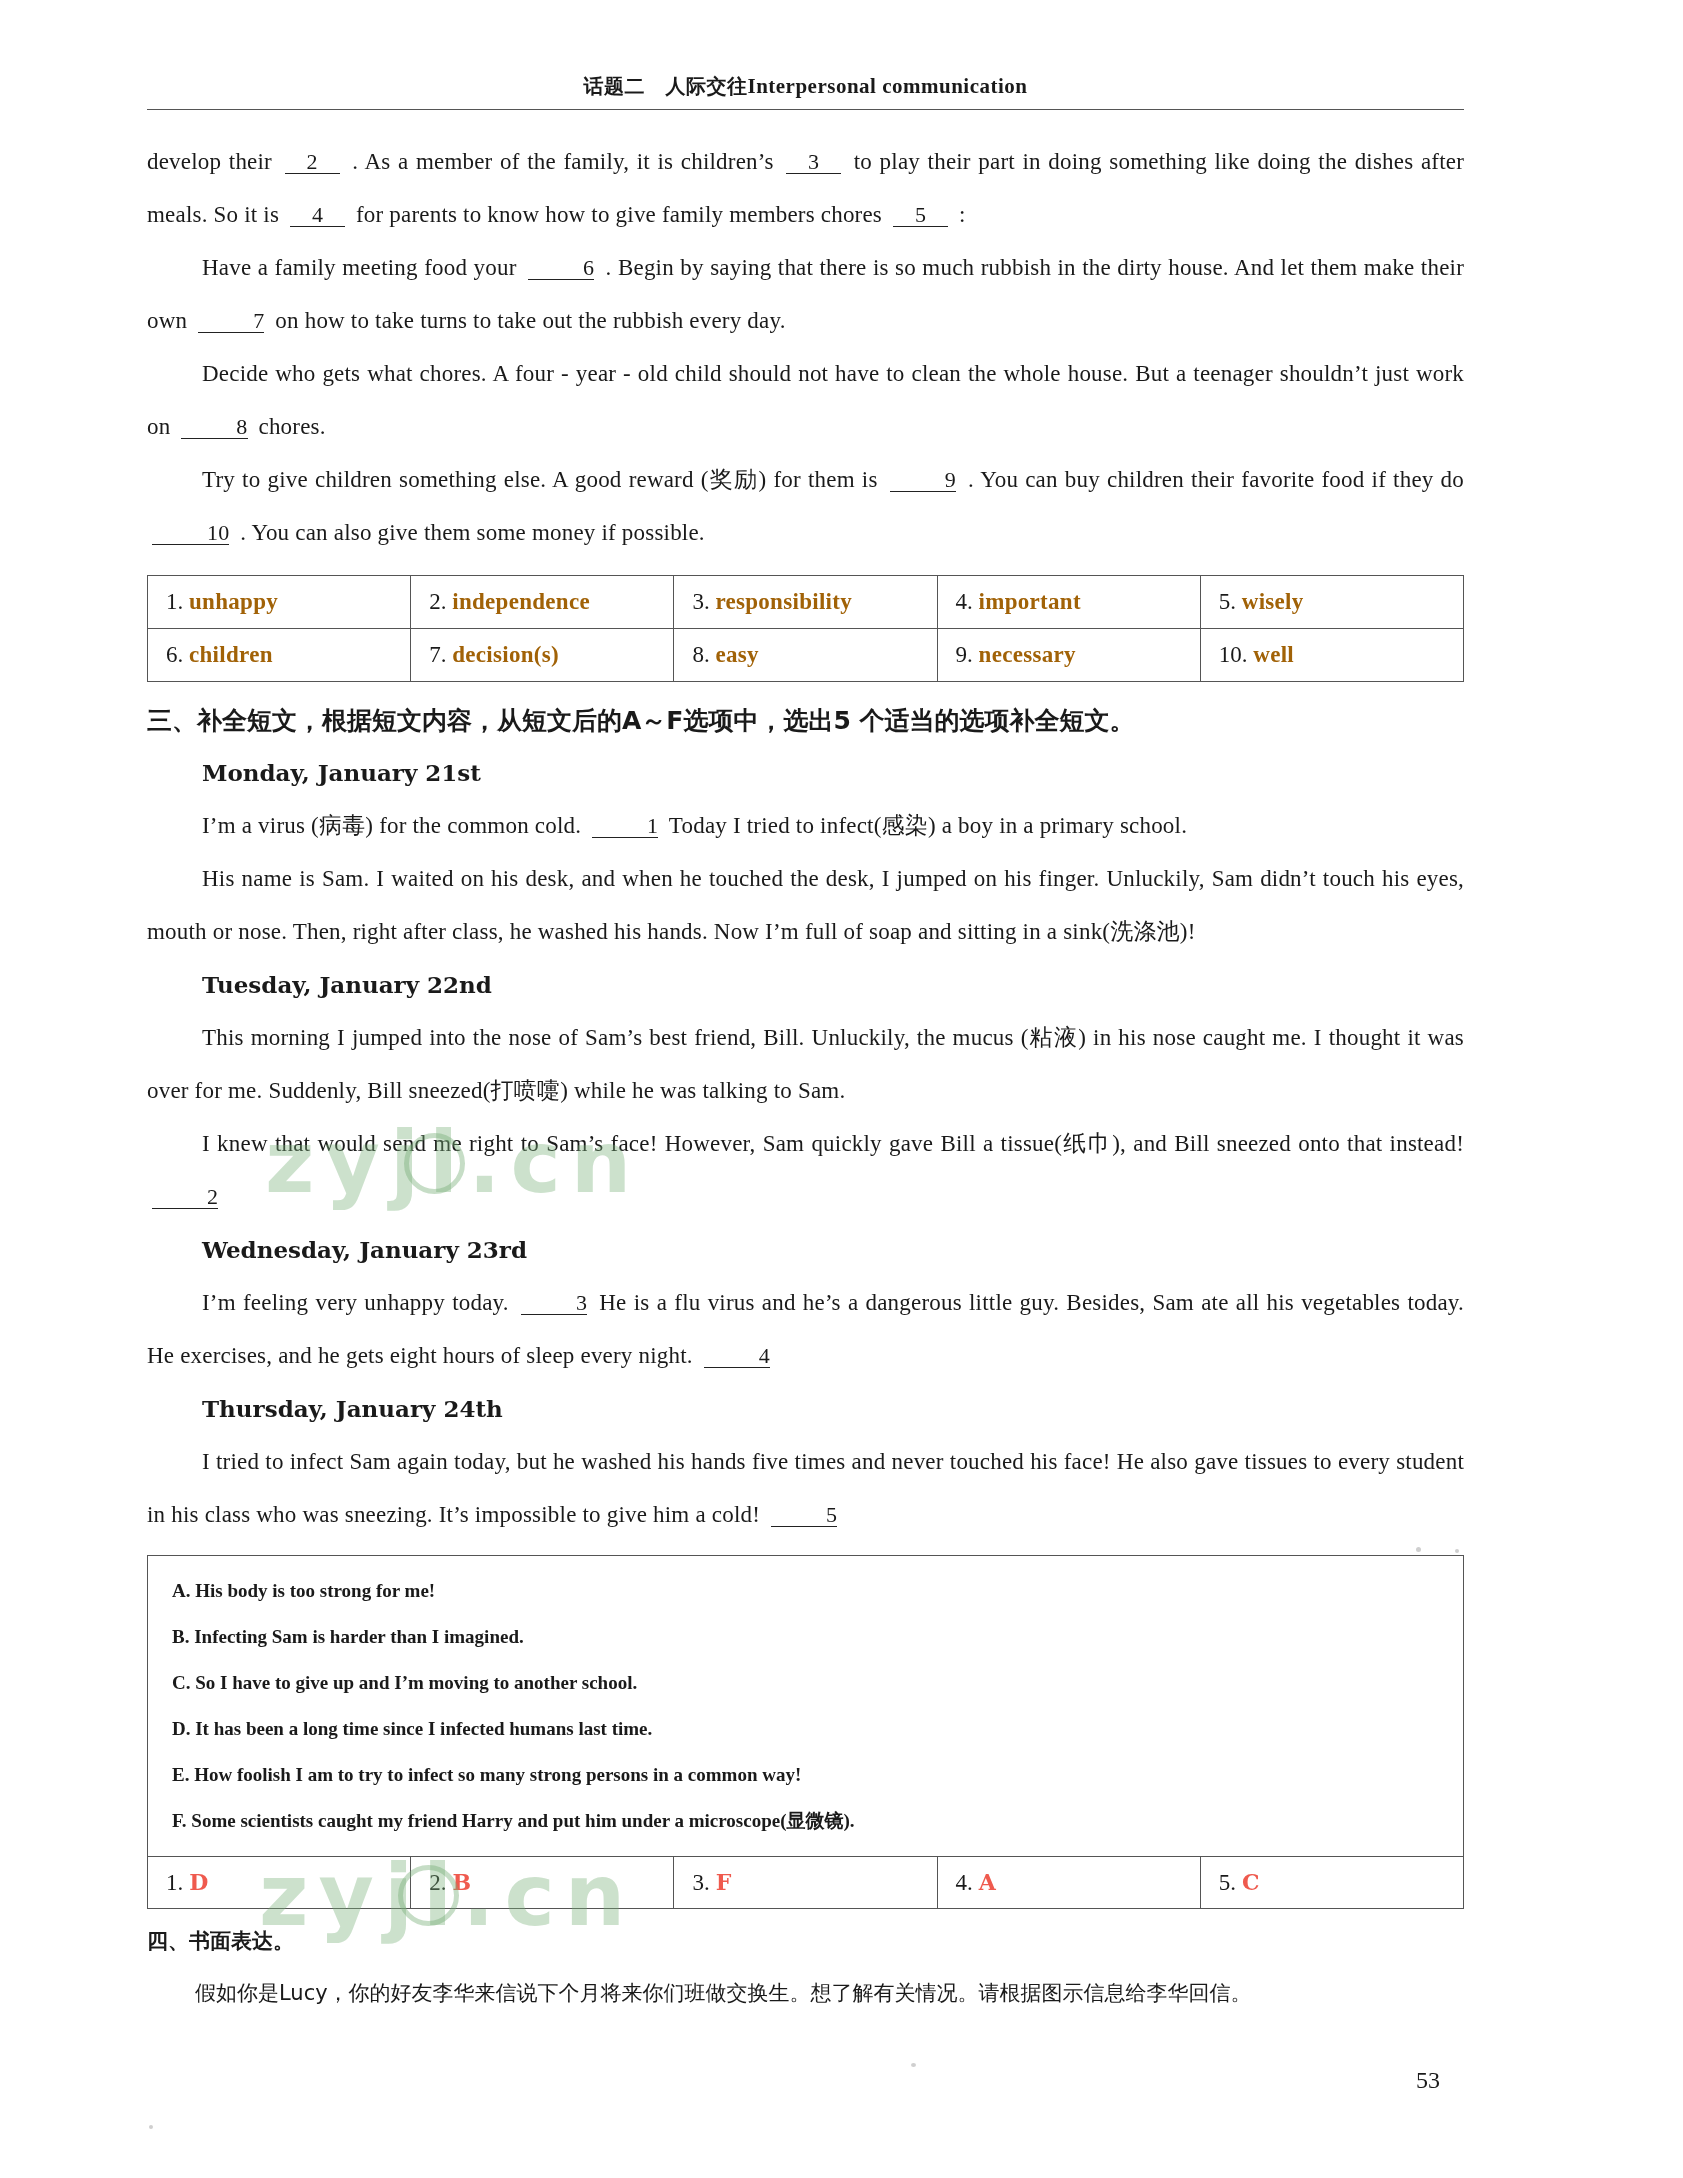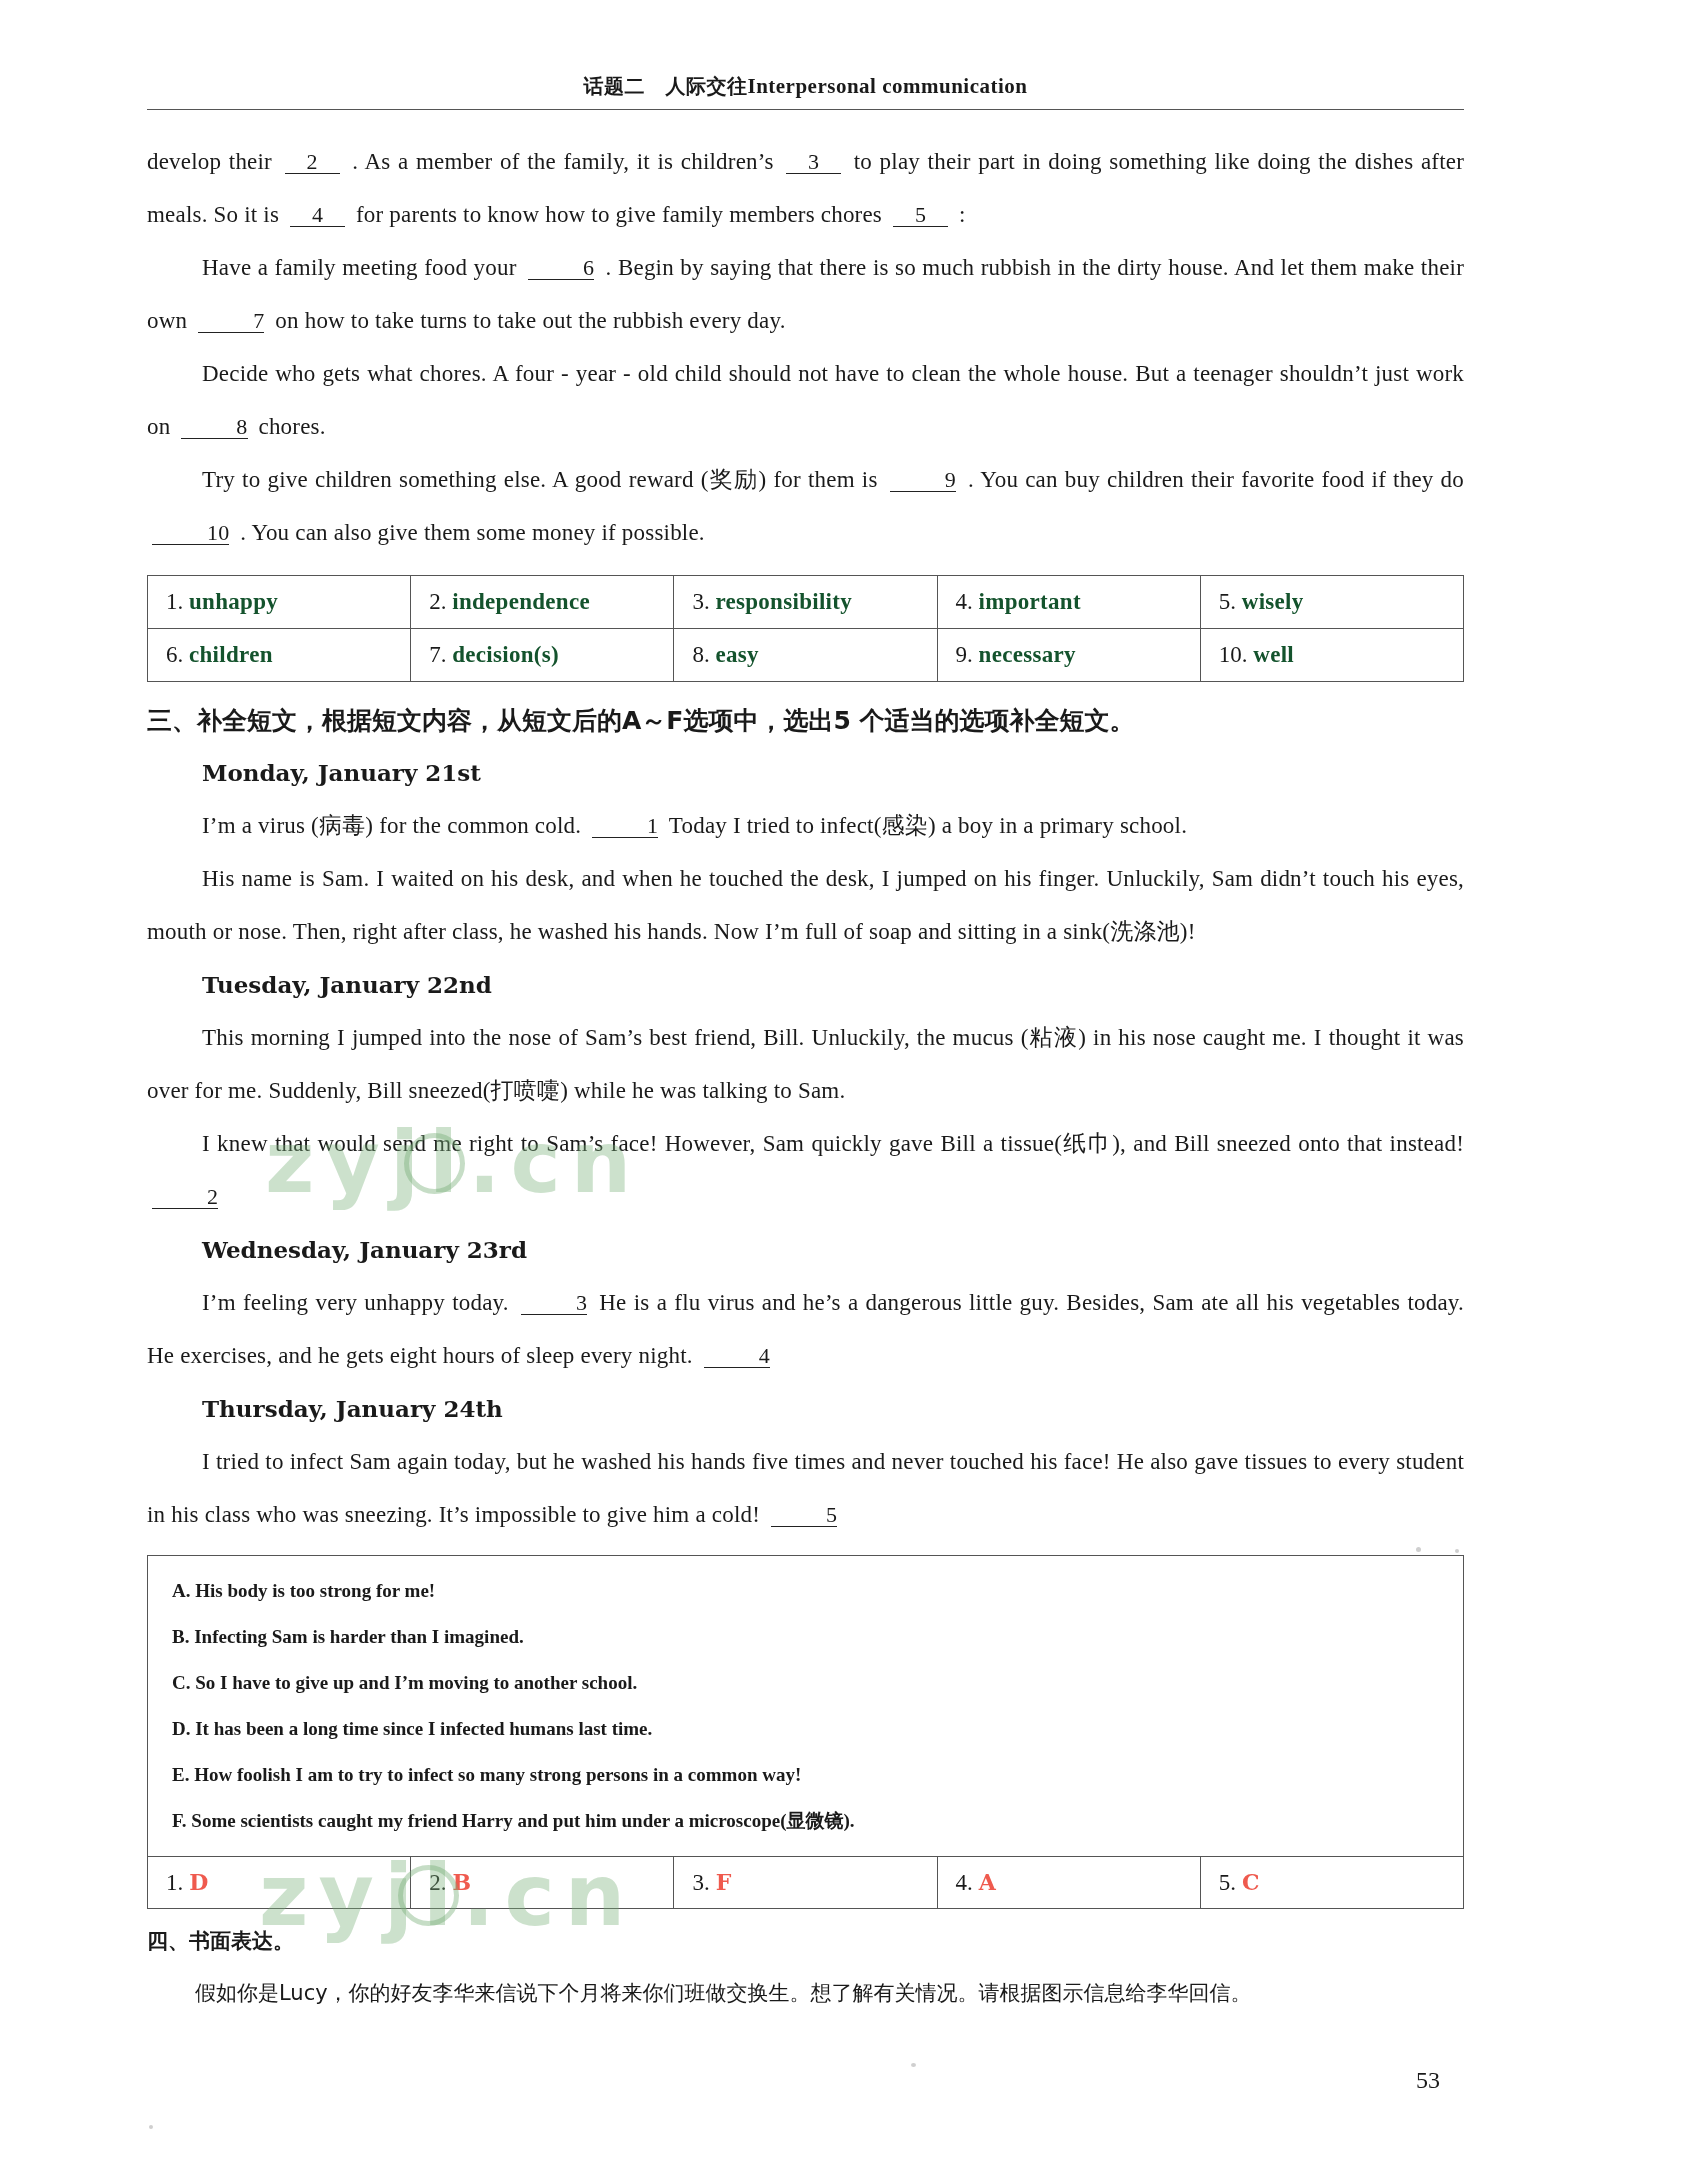--- a/index.html
+++ b/index.html
@@ -85,21 +85,21 @@
   }
   table.ans td {
     border: 1px solid #555;
     height: 52px;
     padding: 0 0 0 18px;
     font-size: 23px;
     vertical-align: middle;
   }
   .num { color: #1a1a1a; }
   .answord {
-    color: #14532d;
+    color: #a16207;
     font-family: "Liberation Serif", serif;
     font-weight: bold;
     letter-spacing: 0.3px;
   }
   
   .sec-head {
     font-family: "DejaVu Sans", sans-serif;
     font-size: 25px;
     font-weight: bold;
     line-height: 50px;

